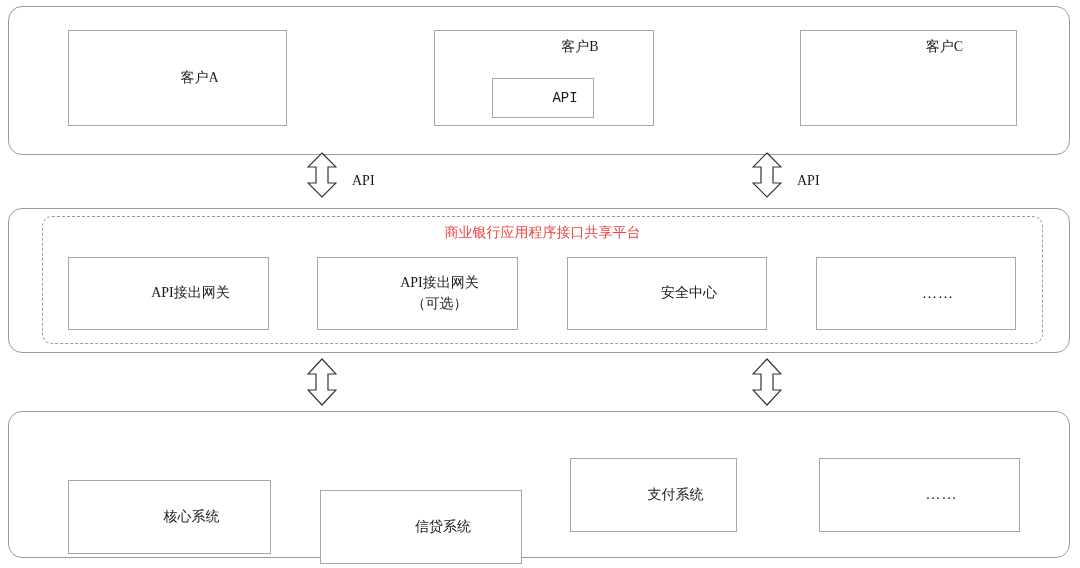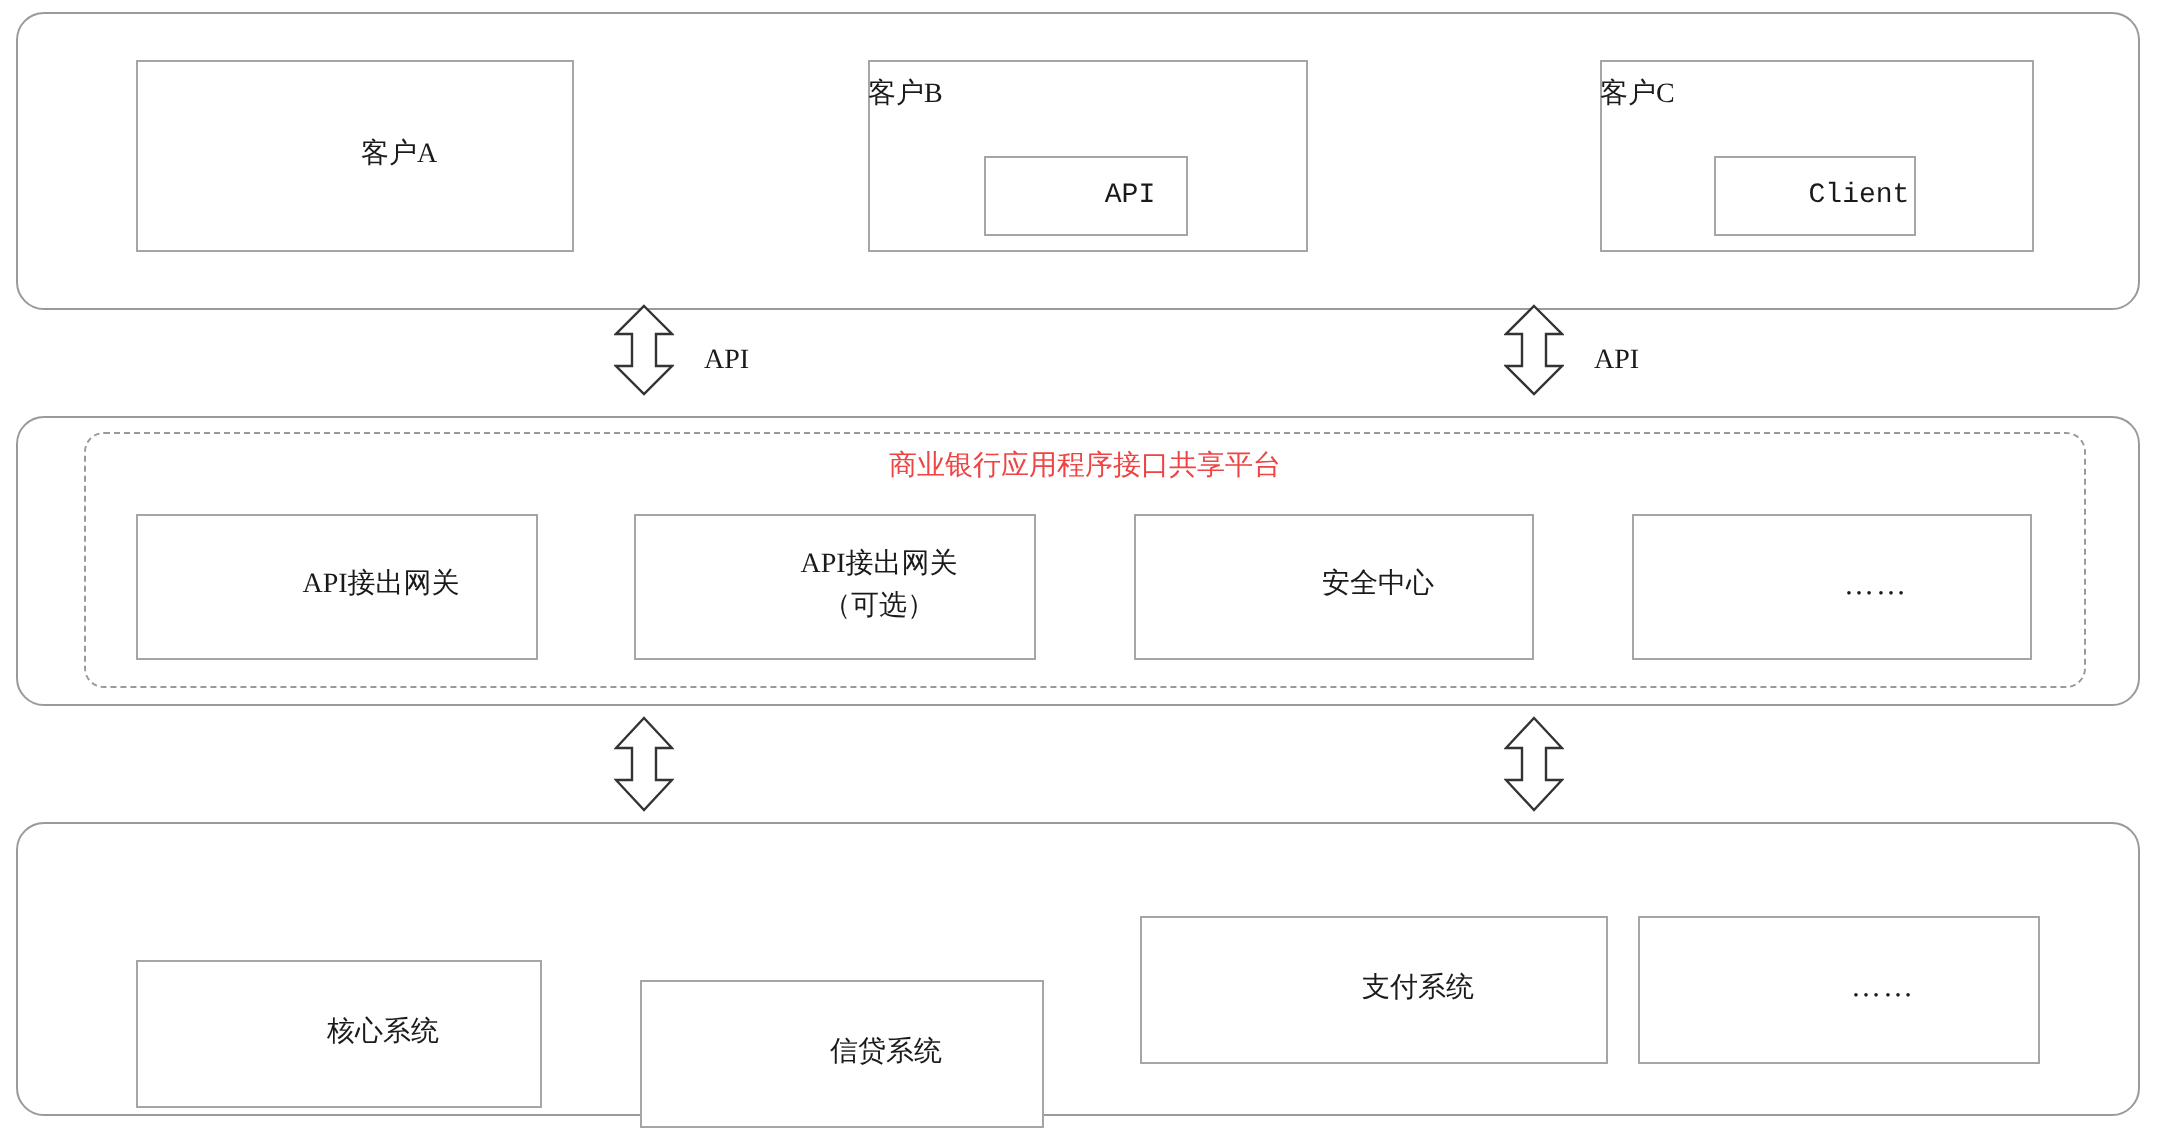--- a/index.html
+++ b/index.html
@@ -64,22 +64,23 @@
     position: absolute;
     font-size: 14px;
     color: #ef4444;
     text-align: center;
     white-space: nowrap;
   }
   .node-caption {
     position: absolute;
     font-size: 14px;
     color: #1a1a1a;
-    text-align: left;
+    text-align: center;
     white-space: nowrap;
+    margin-left: 36px;
   }
 
   
   .arrow {
     position: absolute;
   }
   .arrow svg { display: block; }
   .arrow-label {
     position: absolute;
     font-size: 14px;
@@ -97,21 +98,20 @@
   </div>
 
   <div class="node" style="left:68px; top:30px; width:219px; height:96px;">客户A</div>
 
   <div class="node" style="left:434px; top:30px; width:220px; height:96px;"></div>
   <div class="node-caption" style="left:434px; top:38px; width:220px;">客户B</div>
   <div class="node mono" style="left:492px; top:78px; width:102px; height:40px;">API</div>
 
   <div class="node" style="left:800px; top:30px; width:217px; height:96px;"></div>
   <div class="node-caption" style="left:800px; top:38px; width:217px;">客户C</div>
-  <div class="node mono" style="left:857px; top:78px; width:101px; height:40px;">Client</div>
 
   <div class="arrow" style="left:307px; top:152px;">
     <svg width="30" height="46" viewBox="0 0 30 46">
       <polygon points="15,1 29,15 21,15 21,31 29,31 15,45 1,31 9,31 9,15 1,15" fill="#ffffff" stroke="#333333" stroke-width="1.2" stroke-linejoin="miter"></polygon>
     </svg>
   </div>
   <div class="arrow-label" style="left:352px; top:173px;">API</div>
 
   <div class="arrow" style="left:752px; top:152px;">
     <svg width="30" height="46" viewBox="0 0 30 46">
@@ -148,17 +148,17 @@
     </svg>
   </div>
 
   <div class="layer" style="left:8px; top:411px; width:1062px; height:147px;">
   </div>
 
   <div class="node" style="left:68px; top:480px; width:203px; height:74px;">核心系统</div>
 
   <div class="node" style="left:320px; top:458px; width:202px; height:74px;margin-top:32px;">信贷系统</div>
 
-  <div class="node" style="left:570px; top:458px; width:234px; height:74px;">支付系统</div>
+  <div class="node" style="left:570px; top:458px; width:167px; height:74px;">支付系统</div>
 
   <div class="node dots" style="left:819px; top:458px; width:201px; height:74px;">……</div>
 
 </div>
 
 </body></html>

